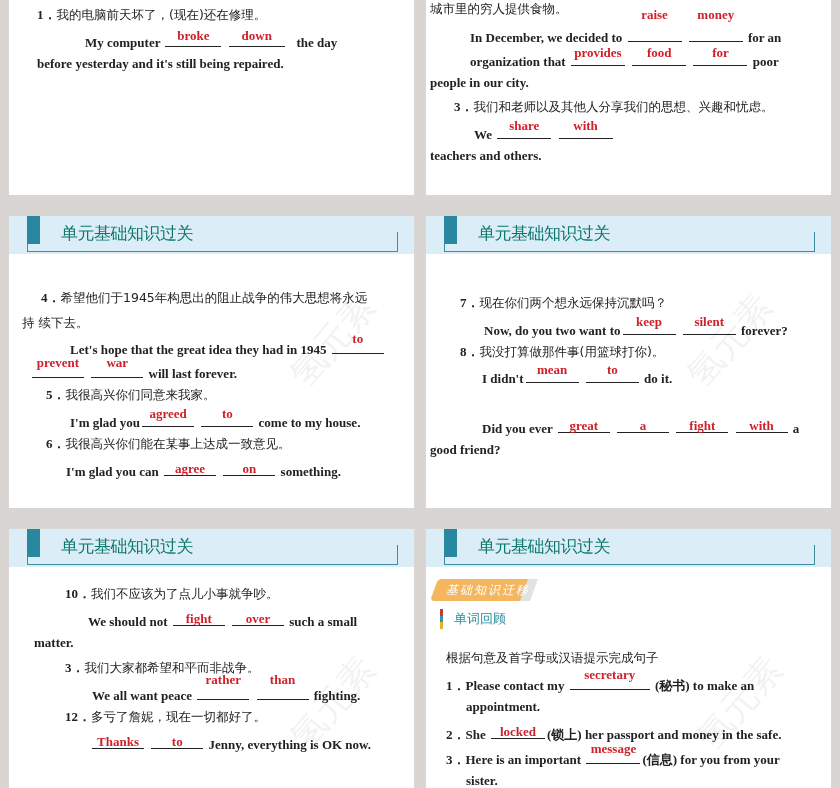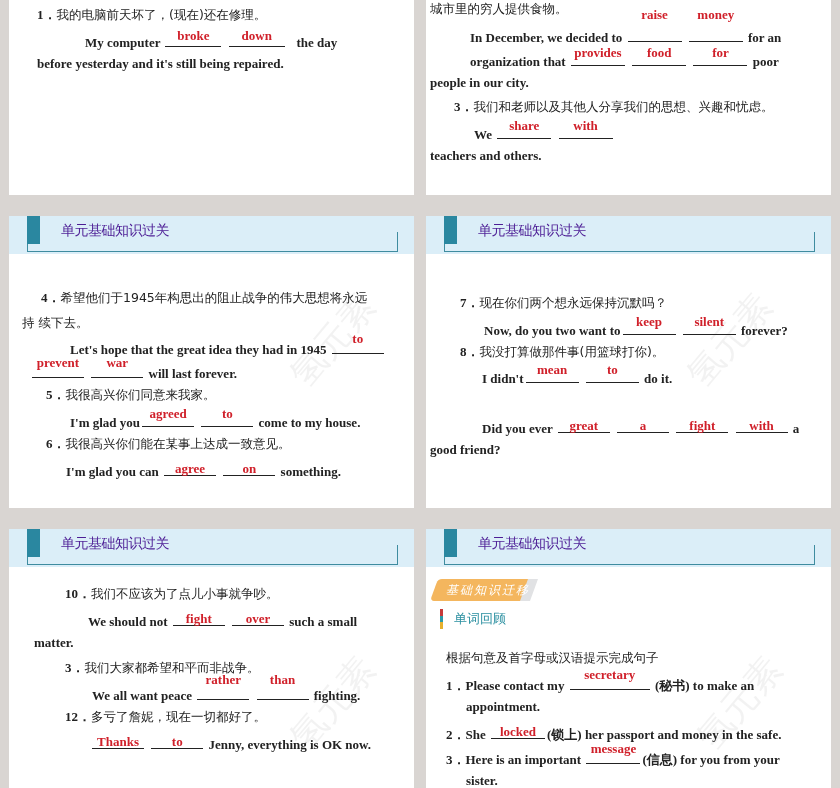--- a/index.html
+++ b/index.html
@@ -8,21 +8,21 @@
   .s-tl{left:9px;top:-10px;width:405px;height:205px;}
   .s-tr{left:426px;top:-10px;width:405px;height:205px;}
   .s-ml{left:9px;top:216px;width:405px;height:292px;}
   .s-mr{left:426px;top:216px;width:405px;height:292px;}
   .s-bl{left:9px;top:529px;width:405px;height:270px;}
   .s-br{left:426px;top:529px;width:405px;height:270px;}
   .hdr{position:absolute;left:0;top:0;width:405px;height:38px;background:#dbeef8;}
   .hdr .frame{position:absolute;left:18px;top:0;width:370px;height:35px;border-bottom:1.5px solid #3f8ca0;border-left:1.5px solid #3f8ca0;}
   .hdr .frame:after{content:"";position:absolute;right:0;top:16px;width:1.5px;height:19px;background:#3f8ca0;}
   .hdr .tab{position:absolute;left:18px;top:0;width:13px;height:28px;background:#2a87a0;}
-  .hdr .title{position:absolute;left:52px;top:6px;font-family:"DejaVu Sans",sans-serif;font-size:14px;color:#4c1d95;letter-spacing:-0.5px;}
+  .hdr .title{position:absolute;left:52px;top:6px;font-family:"DejaVu Sans",sans-serif;font-size:17px;color:#0f766e;letter-spacing:-0.5px;}
   .ln{position:absolute;font-weight:bold;font-size:13px;color:#222;white-space:nowrap;line-height:16px;}
   .cn{font-weight:normal;font-family:"DejaVu Sans",sans-serif;font-size:12.5px;}
   .blank{display:inline-block;position:relative;border-bottom:1px solid #222;height:14px;vertical-align:baseline;margin:0 2px;}
   .ans{position:absolute;left:0;right:0;text-align:center;color:#d0202a;font-weight:bold;font-size:13px;}
   .wm{position:absolute;font-family:"DejaVu Sans",sans-serif;font-size:36px;color:rgba(0,0,0,0.05);transform:rotate(-50deg);white-space:nowrap;}
   .badge{position:absolute;left:8px;top:50px;width:100px;height:22px;}
   .badge .gray{position:absolute;left:30px;top:0;width:70px;height:22px;background:#e1e2e4;transform:skewX(-20deg);}
   .badge .orange{position:absolute;left:0;top:0;width:90px;height:22px;background:#f4b65e;transform:skewX(-20deg);border-radius:4px 0 0 4px;}
   .badge .txt{position:absolute;left:12px;top:3px;font-family:"DejaVu Serif",serif;font-style:italic;font-size:12px;color:#fff;letter-spacing:2px;}
   .vocab{position:absolute;left:14px;top:80px;}

